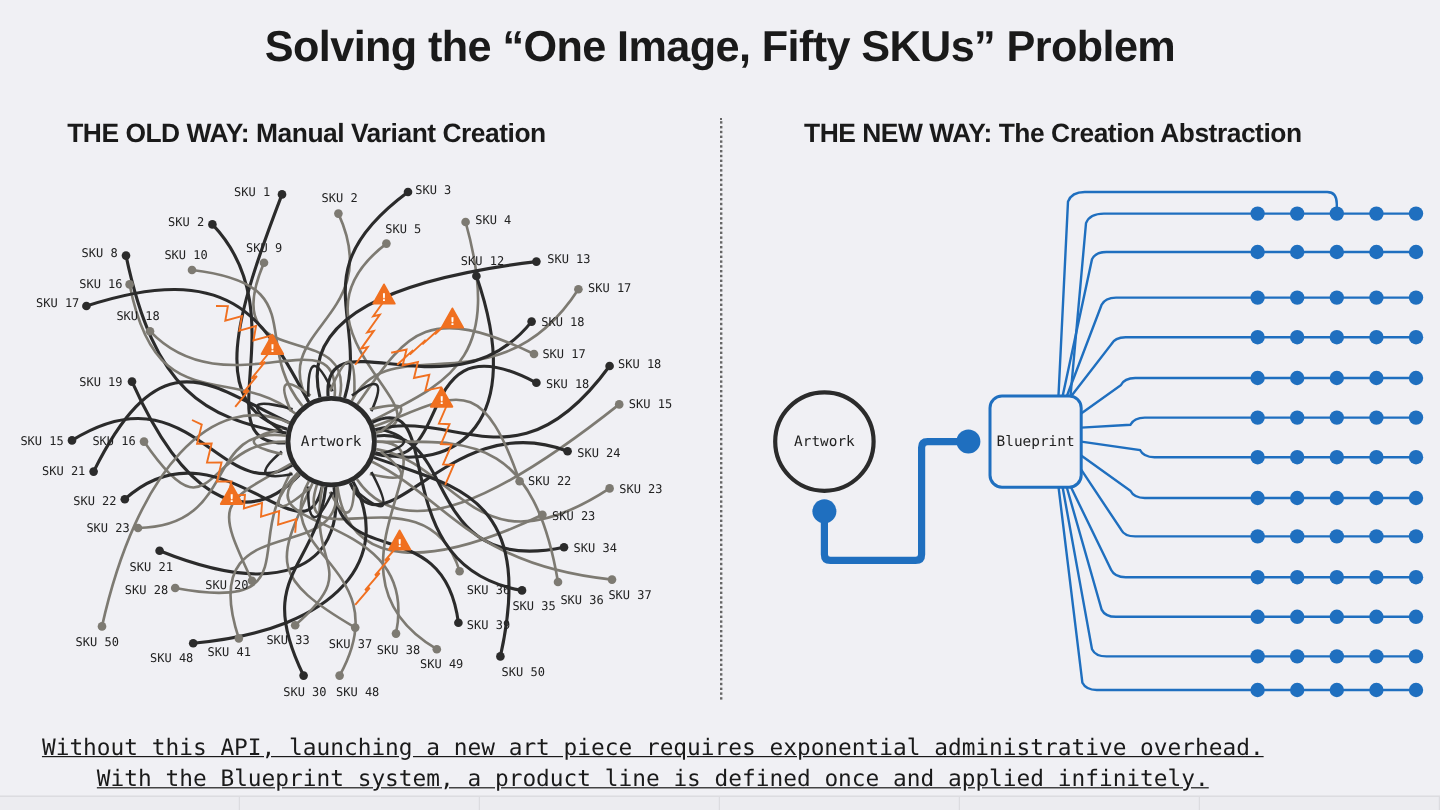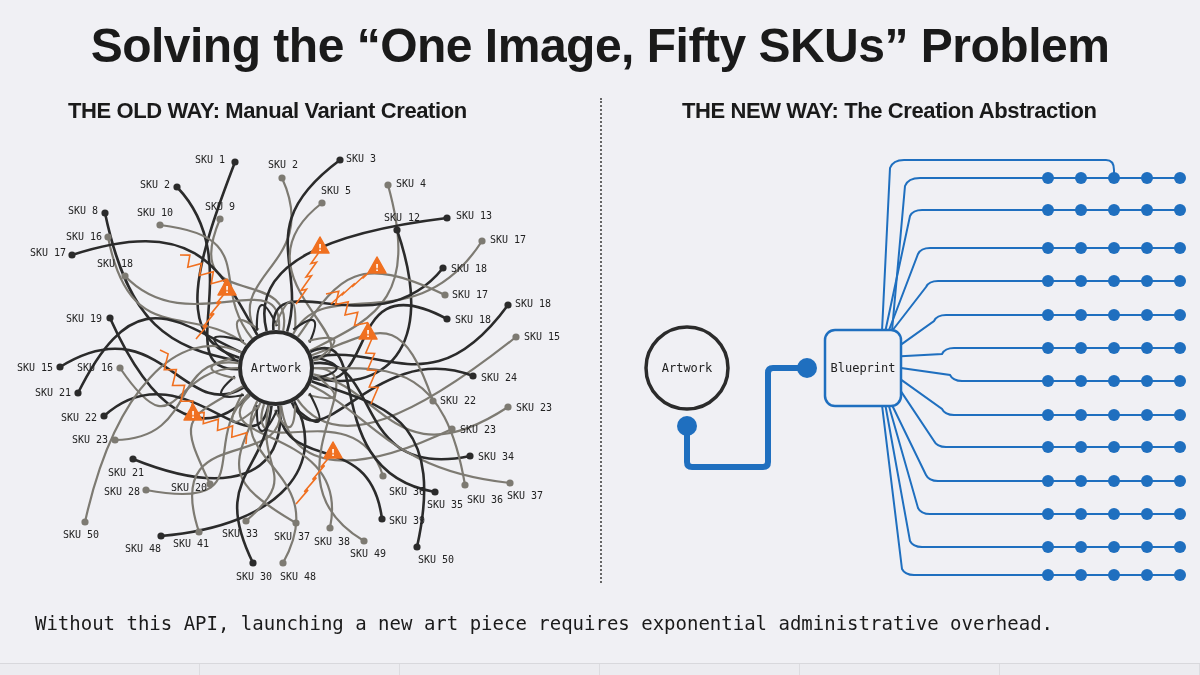--- a/index.html
+++ b/index.html
@@ -1,23 +1,23 @@
 <!DOCTYPE html>
 <html><head>
 <meta charset="utf-8">
 <style>
   html, body { margin:0; padding:0; }
   body { width:1200px; height:675px; background:#f0f0f4; position:relative; overflow:hidden; font-family:"Liberation Sans", sans-serif; color:#1a1a1a; }
-  .title { position:absolute; top:18px; left:0; width:1200px; text-align:center; font-size:48px; font-weight:bold; letter-spacing:-0.5px; }
-  .subtitle { position:absolute; top:98px; font-size:22px; font-weight:bold; letter-spacing:-0.4px;margin-left:12px; }
+  .title { position:absolute; top:18px; left:0; width:1200px; text-align:center; font-size:36px; font-weight:bold; letter-spacing:-0.5px; }
+  .subtitle { position:absolute; top:98px; font-size:22px; font-weight:bold; letter-spacing:-0.4px; }
   .sub-left { left:56px; }
   .sub-right { left:670px; }
   .divider { position:absolute; left:600px; top:98px; height:485px; border-left:2px dotted #666; }
   svg.diagram { position:absolute; left:0; top:0; }
-  .footer { position:absolute; top:610px; left:0; width:1088px; text-align:center; font-family:"DejaVu Sans Mono", monospace; font-size:19px; line-height:26px; color:#1a1a1a; }
+  .footer { position:absolute; top:610px; left:0; width:1088px; text-align:center; font-family:"DejaVu Sans Mono", monospace; font-size:19px; line-height:26px; color:#1a1a1a;text-decoration:underline; }
   .bottom-strip { position:absolute; top:663px; left:0; width:1200px; height:12px; border-top:1px solid #d8d8dc; background:#ececf0; display:flex; }
   .bottom-strip div { flex:1; border-right:1px solid #dcdce0; }
   .sku { font-family:"DejaVu Sans Mono", monospace; font-size:10px; fill:#222; }
   .node-label { font-family:"DejaVu Sans Mono", monospace; font-size:12px; fill:#222; }
 </style>
 </head>
 <body>
 
 <div class="title">Solving the “One Image, Fifty SKUs” Problem</div>
 <div class="subtitle sub-left">THE OLD WAY: Manual Variant Creation</div>
@@ -360,20 +360,21 @@
           <circle cx="1114" cy="575" r="6" fill="#1f6fbf"></circle>
           <circle cx="1147" cy="575" r="6" fill="#1f6fbf"></circle>
           <circle cx="1180" cy="575" r="6" fill="#1f6fbf"></circle>
         </g>
       </g>
   </g>
 </svg>
 
 <div class="footer">
   <div>Without this API, launching a new art piece requires exponential administrative overhead.</div>
+  <div>With the Blueprint system, a product line is defined once and applied infinitely.</div>
 </div>
 <div class="bottom-strip">
     <div></div>
     <div></div>
     <div></div>
     <div></div>
     <div></div>
     <div></div>
   </div>
 

